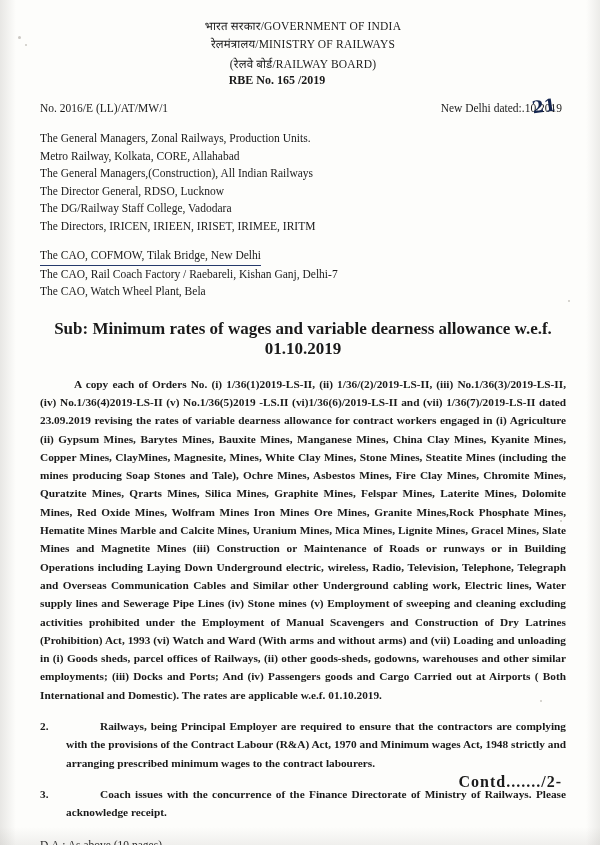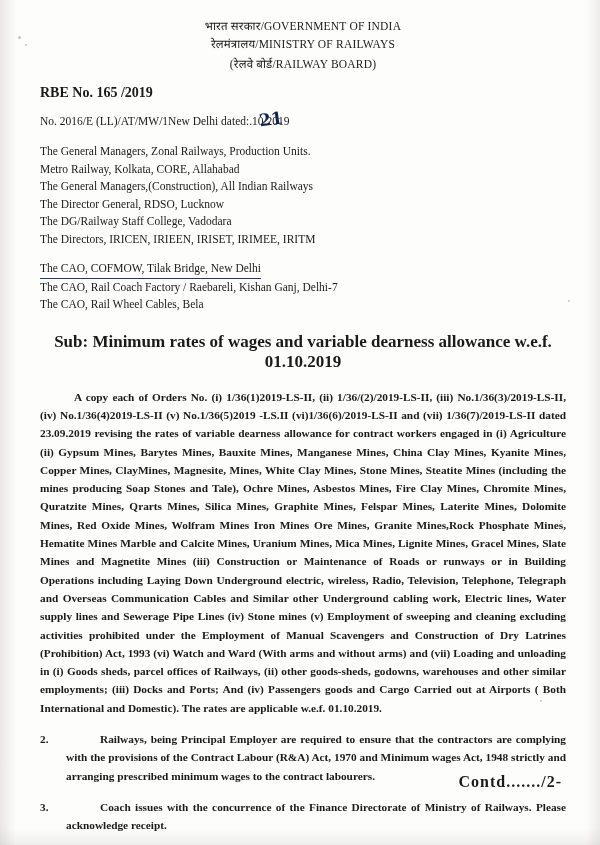--- a/index.html
+++ b/index.html
@@ -57,30 +57,30 @@
   .hdr-line {
     font-size: 11.5px;
     letter-spacing: .2px;
     line-height: 1.55;
   }
   .hdr-line.board {
     margin-top: 2px;
   }
 
   .rbe-row {
-    margin-top: 12px;
-    text-align: left;
+    text-align: center;
     padding-right: 52px;
-    font-size: 14px;
+    font-size: 12px;
     font-weight: bold;
   }
 
   .meta-row {
     margin-top: 14px;
     display: flex;
+    justify-content: space-between;
     align-items: flex-start;
     font-size: 11.5px;
   }
   .meta-right {
     position: relative;
     padding-right: 4px;
   }
   .handdate {
     position: absolute;
     left: 91px;
@@ -209,21 +209,21 @@
 
   <div class="addr">
     <div>The General Managers, Zonal Railways, Production Units.</div>
     <div>Metro Railway, Kolkata, CORE, Allahabad</div>
     <div>The General Managers,(Construction), All Indian Railways</div>
     <div>The Director General, RDSO, Lucknow</div>
     <div>The DG/Railway Staff College, Vadodara</div>
     <div>The Directors, IRICEN, IRIEEN, IRISET, IRIMEE, IRITM</div>
     <div><span class="underlined">The CAO, COFMOW, Tilak Bridge, New Delhi</span></div>
     <div>The CAO, Rail Coach Factory / Raebareli, Kishan Ganj, Delhi-7</div>
-    <div>The CAO, Rail Wheel Cables, Bela</div>
+    <div>The CAO, Watch Wheel Plant, Bela</div>
   </div>
 
   <div class="subject">Sub: Minimum rates of wages and variable dearness allowance w.e.f. 01.10.2019</div>
 
   <div class="body-text">
 
     <div class="para indent1">A copy each of Orders No. (i) 1/36(1)2019-LS-II, (ii) 1/36/(2)/2019-LS-II, (iii) No.1/36(3)/2019-LS-II, (iv) No.1/36(4)2019-LS-II (v) No.1/36(5)2019 -LS.II (vi)1/36(6)/2019-LS-II and (vii) 1/36(7)/2019-LS-II dated 23.09.2019 revising the rates of variable dearness allowance for contract workers engaged in (i)  Agriculture (ii) Gypsum Mines, Barytes Mines, Bauxite Mines, Manganese Mines, China Clay Mines, Kyanite Mines, Copper Mines, ClayMines, Magnesite, Mines, White Clay Mines, Stone Mines, Steatite Mines (including the mines producing Soap Stones and Tale), Ochre Mines, Asbestos Mines, Fire Clay Mines, Chromite Mines, Quratzite Mines, Qrarts Mines, Silica Mines, Graphite Mines, Felspar Mines, Laterite Mines, Dolomite Mines, Red Oxide Mines, Wolfram Mines Iron Mines Ore Mines, Granite Mines,Rock Phosphate Mines, Hematite Mines Marble and Calcite Mines, Uranium Mines, Mica Mines, Lignite Mines, Gracel Mines, Slate Mines and Magnetite Mines (iii) Construction or Maintenance of Roads or runways or in Building Operations including Laying Down Underground electric, wireless, Radio, Television, Telephone, Telegraph and Overseas Communication Cables and Similar other Underground cabling work, Electric lines, Water supply lines and Sewerage Pipe Lines (iv) Stone  mines  (v) Employment of sweeping and cleaning excluding activities prohibited under the Employment of Manual Scavengers and Construction of Dry Latrines (Prohibition) Act, 1993 (vi) Watch and Ward (With arms and without arms) and (vii) Loading and unloading in (i) Goods sheds, parcel offices of Railways, (ii) other goods-sheds, godowns, warehouses and other similar employments; (iii) Docks and Ports; And (iv) Passengers goods and Cargo Carried out at Airports ( Both International and Domestic). The rates are applicable w.e.f. 01.10.2019.</div>
 
     <div class="para num">
       <div class="pnum">2.</div>

